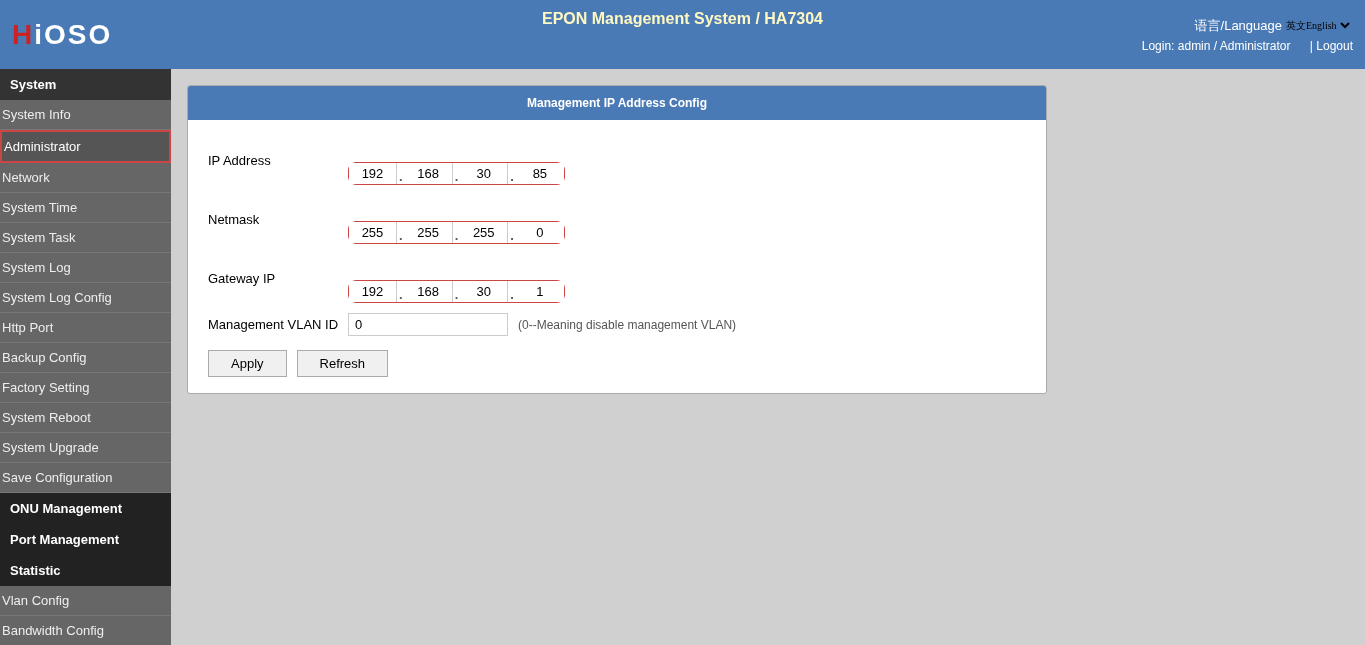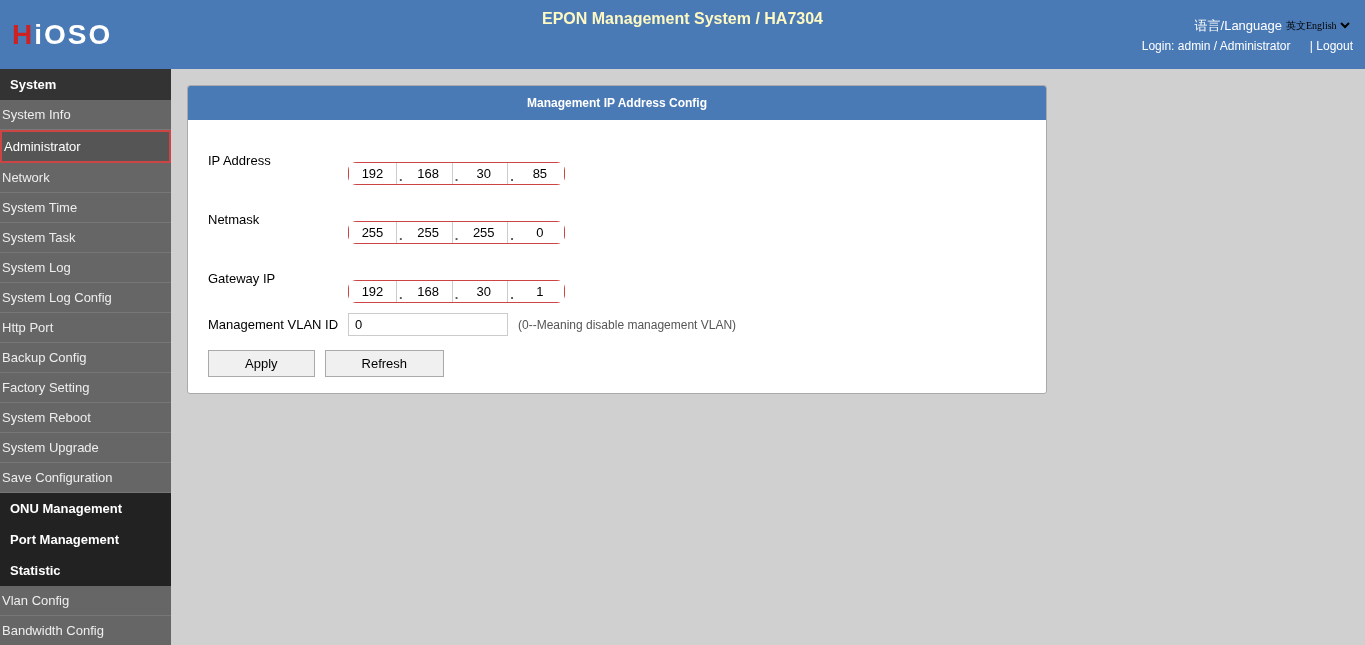--- a/index.html
+++ b/index.html
@@ -174,21 +174,21 @@
       margin-left: 10px;
       color: #555;
       font-size: 12px;
     }
     .btn-row {
       display: flex;
       gap: 10px;
       margin-top: 14px;
     }
     .btn {
-      padding: 5px 36px;
+      padding: 5px 22px;
       font-size: 13px;
       border: 1px solid #aaaaaa;
       background: #f0f0f0;
       cursor: pointer;
       border-radius: 0;
     }
   </style>
 </head>
 <body>
 

